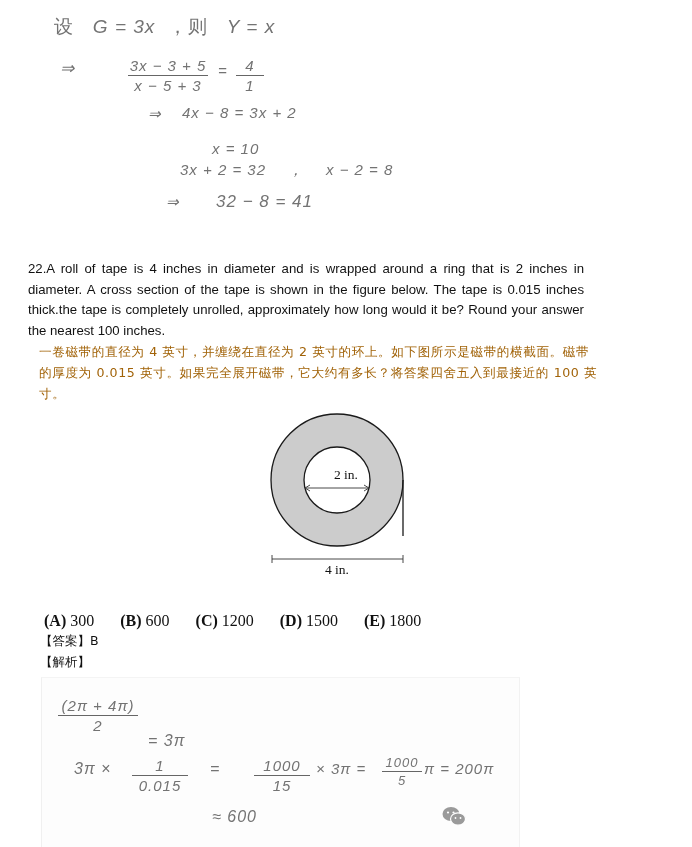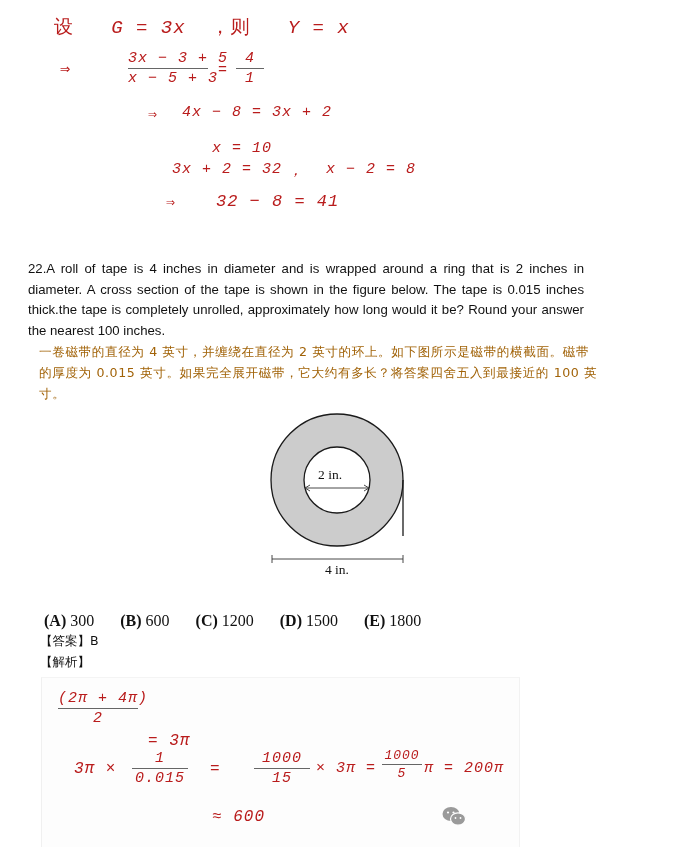--- a/index.html
+++ b/index.html
@@ -1,21 +1,21 @@
 <!DOCTYPE html>
 <html><head>
 <meta charset="utf-8">
 <style>
   * { margin: 0; padding: 0; box-sizing: border-box; }
   html, body { width: 692px; height: 847px; background: #ffffff; overflow: hidden; }
   body { position: relative; font-family: "DejaVu Sans", sans-serif; color: #111; }
 
-  .hw { position: absolute; font-family: Liberation Mono, monospace; font-style: italic; color: #b91c1c; font-weight: normal; letter-spacing: 1px; white-space: nowrap; }
+  .hw { position: absolute; font-family: Liberation Sans, sans-serif; font-style: italic; color: #737373; font-weight: normal; letter-spacing: 1px; white-space: nowrap; }
   .hw-sm { font-size: 15px; }
-  .frac { position: absolute; text-align: center; }
+  .frac { position: absolute; text-align: center; margin-top: 7px; }
   .frac .num, .frac .den { display: block; white-space: nowrap; }
   .frac .bar { display: block; height: 1px; background: #666; margin: 1px 0; }
 
   .problem { position: absolute; left: 28px; top: 259px; width: 556px; font-family: "Liberation Sans", sans-serif; font-size: 13.2px; line-height: 20.5px; color: #111; text-align: justify; }
   .problem-cn { position: absolute; left: 39px; top: 341px; width: 560px; font-family: "DejaVu Sans", sans-serif; font-size: 12.6px; line-height: 21px; color: #a16207; letter-spacing: 0.6px; }
 
   .figure { position: absolute; left: 262px; top: 408px; }
 
   .choices { position: absolute; left: 44px; top: 612px; font-family: "Liberation Serif", serif; font-size: 16px; color: #111; white-space: nowrap; }
   .choice { display: inline-block; margin-right: 22px; }
@@ -50,21 +50,21 @@
     <span class="num">4</span>
     <span class="bar"></span>
     <span class="den">1</span>
   </div>
 
   <div class="hw hw-sm" style="left:148px; top:105px;">⇒</div>
   <div class="hw hw-sm" style="left:182px; top:104px;">4x − 8 = 3x + 2</div>
 
   <div class="hw hw-sm" style="left:212px; top:133px;margin-top:7px;">x = 10</div>
 
-  <div class="hw hw-sm" style="left:172px; top:161px;text-align:right;">3x + 2 = 32</div>
+  <div class="hw hw-sm" style="left:180px; top:161px;text-align:right;">3x + 2 = 32</div>
   <div class="hw hw-sm" style="left:288px; top:161px;">，</div>
   <div class="hw hw-sm" style="left:326px; top:161px;">x − 2 = 8</div>
 
   <div class="hw hw-sm" style="left:166px; top:193px;">⇒</div>
   <div class="hw" style="left:216px; top:192px; font-size:17px;">32 − 8 = 41</div>
 </div>
 
 <p class="problem">22.A roll of tape is 4 inches in diameter and is wrapped around a ring that is 2 inches in diameter. A cross section of the tape is shown in the figure below. The tape is 0.015 inches thick.the tape is completely unrolled, approximately how long would it be? Round your answer the nearest 100 inches.</p>
 <p class="problem-cn">一卷磁带的直径为 4 英寸，并缠绕在直径为 2 英寸的环上。如下图所示是磁带的横截面。磁带的厚度为 0.015 英寸。如果完全展开磁带，它大约有多长？将答案四舍五入到最接近的 100 英寸。</p>
 
@@ -75,21 +75,21 @@
     <line x1="141" y1="72" x2="141" y2="128" stroke="#1a1a1a" stroke-width="1.3"></line>
 
     <line x1="44" y1="80" x2="106" y2="80" stroke="#333" stroke-width="0.9"></line>
     <polyline points="48,77 43,80 48,83" fill="none" stroke="#333" stroke-width="0.9"></polyline>
     <polyline points="102,77 107,80 102,83" fill="none" stroke="#333" stroke-width="0.9"></polyline>
 
     <line x1="10" y1="151" x2="141" y2="151" stroke="#333" stroke-width="0.9"></line>
     <line x1="10" y1="147" x2="10" y2="155" stroke="#333" stroke-width="0.9"></line>
     <line x1="141" y1="147" x2="141" y2="155" stroke="#333" stroke-width="0.9"></line>
   </svg>
-  <div style="position:absolute; left:56px; top:59px; width:40px; text-align:left; font-family:'Liberation Serif',serif; font-size:13.5px; color:#111;">2 in.</div>
+  <div style="position:absolute; left:56px; top:59px; width:40px; text-align:right; font-family:'Liberation Serif',serif; font-size:13.5px; color:#111;">2 in.</div>
   <div style="position:absolute; left:55px; top:154px; width:40px; text-align:center; font-family:'Liberation Serif',serif; font-size:13.5px; color:#111;">4 in.</div>
 </div>
 
 <div class="choices">
   <span class="choice"><b>(A)</b> <span>300</span></span>
   <span class="choice"><b>(B)</b> <span>600</span></span>
   <span class="choice"><b>(C)</b> <span>1200</span></span>
   <span class="choice"><b>(D)</b> <span>1500</span></span>
   <span class="choice"><b>(E)</b> <span>1800</span></span>
 </div>

